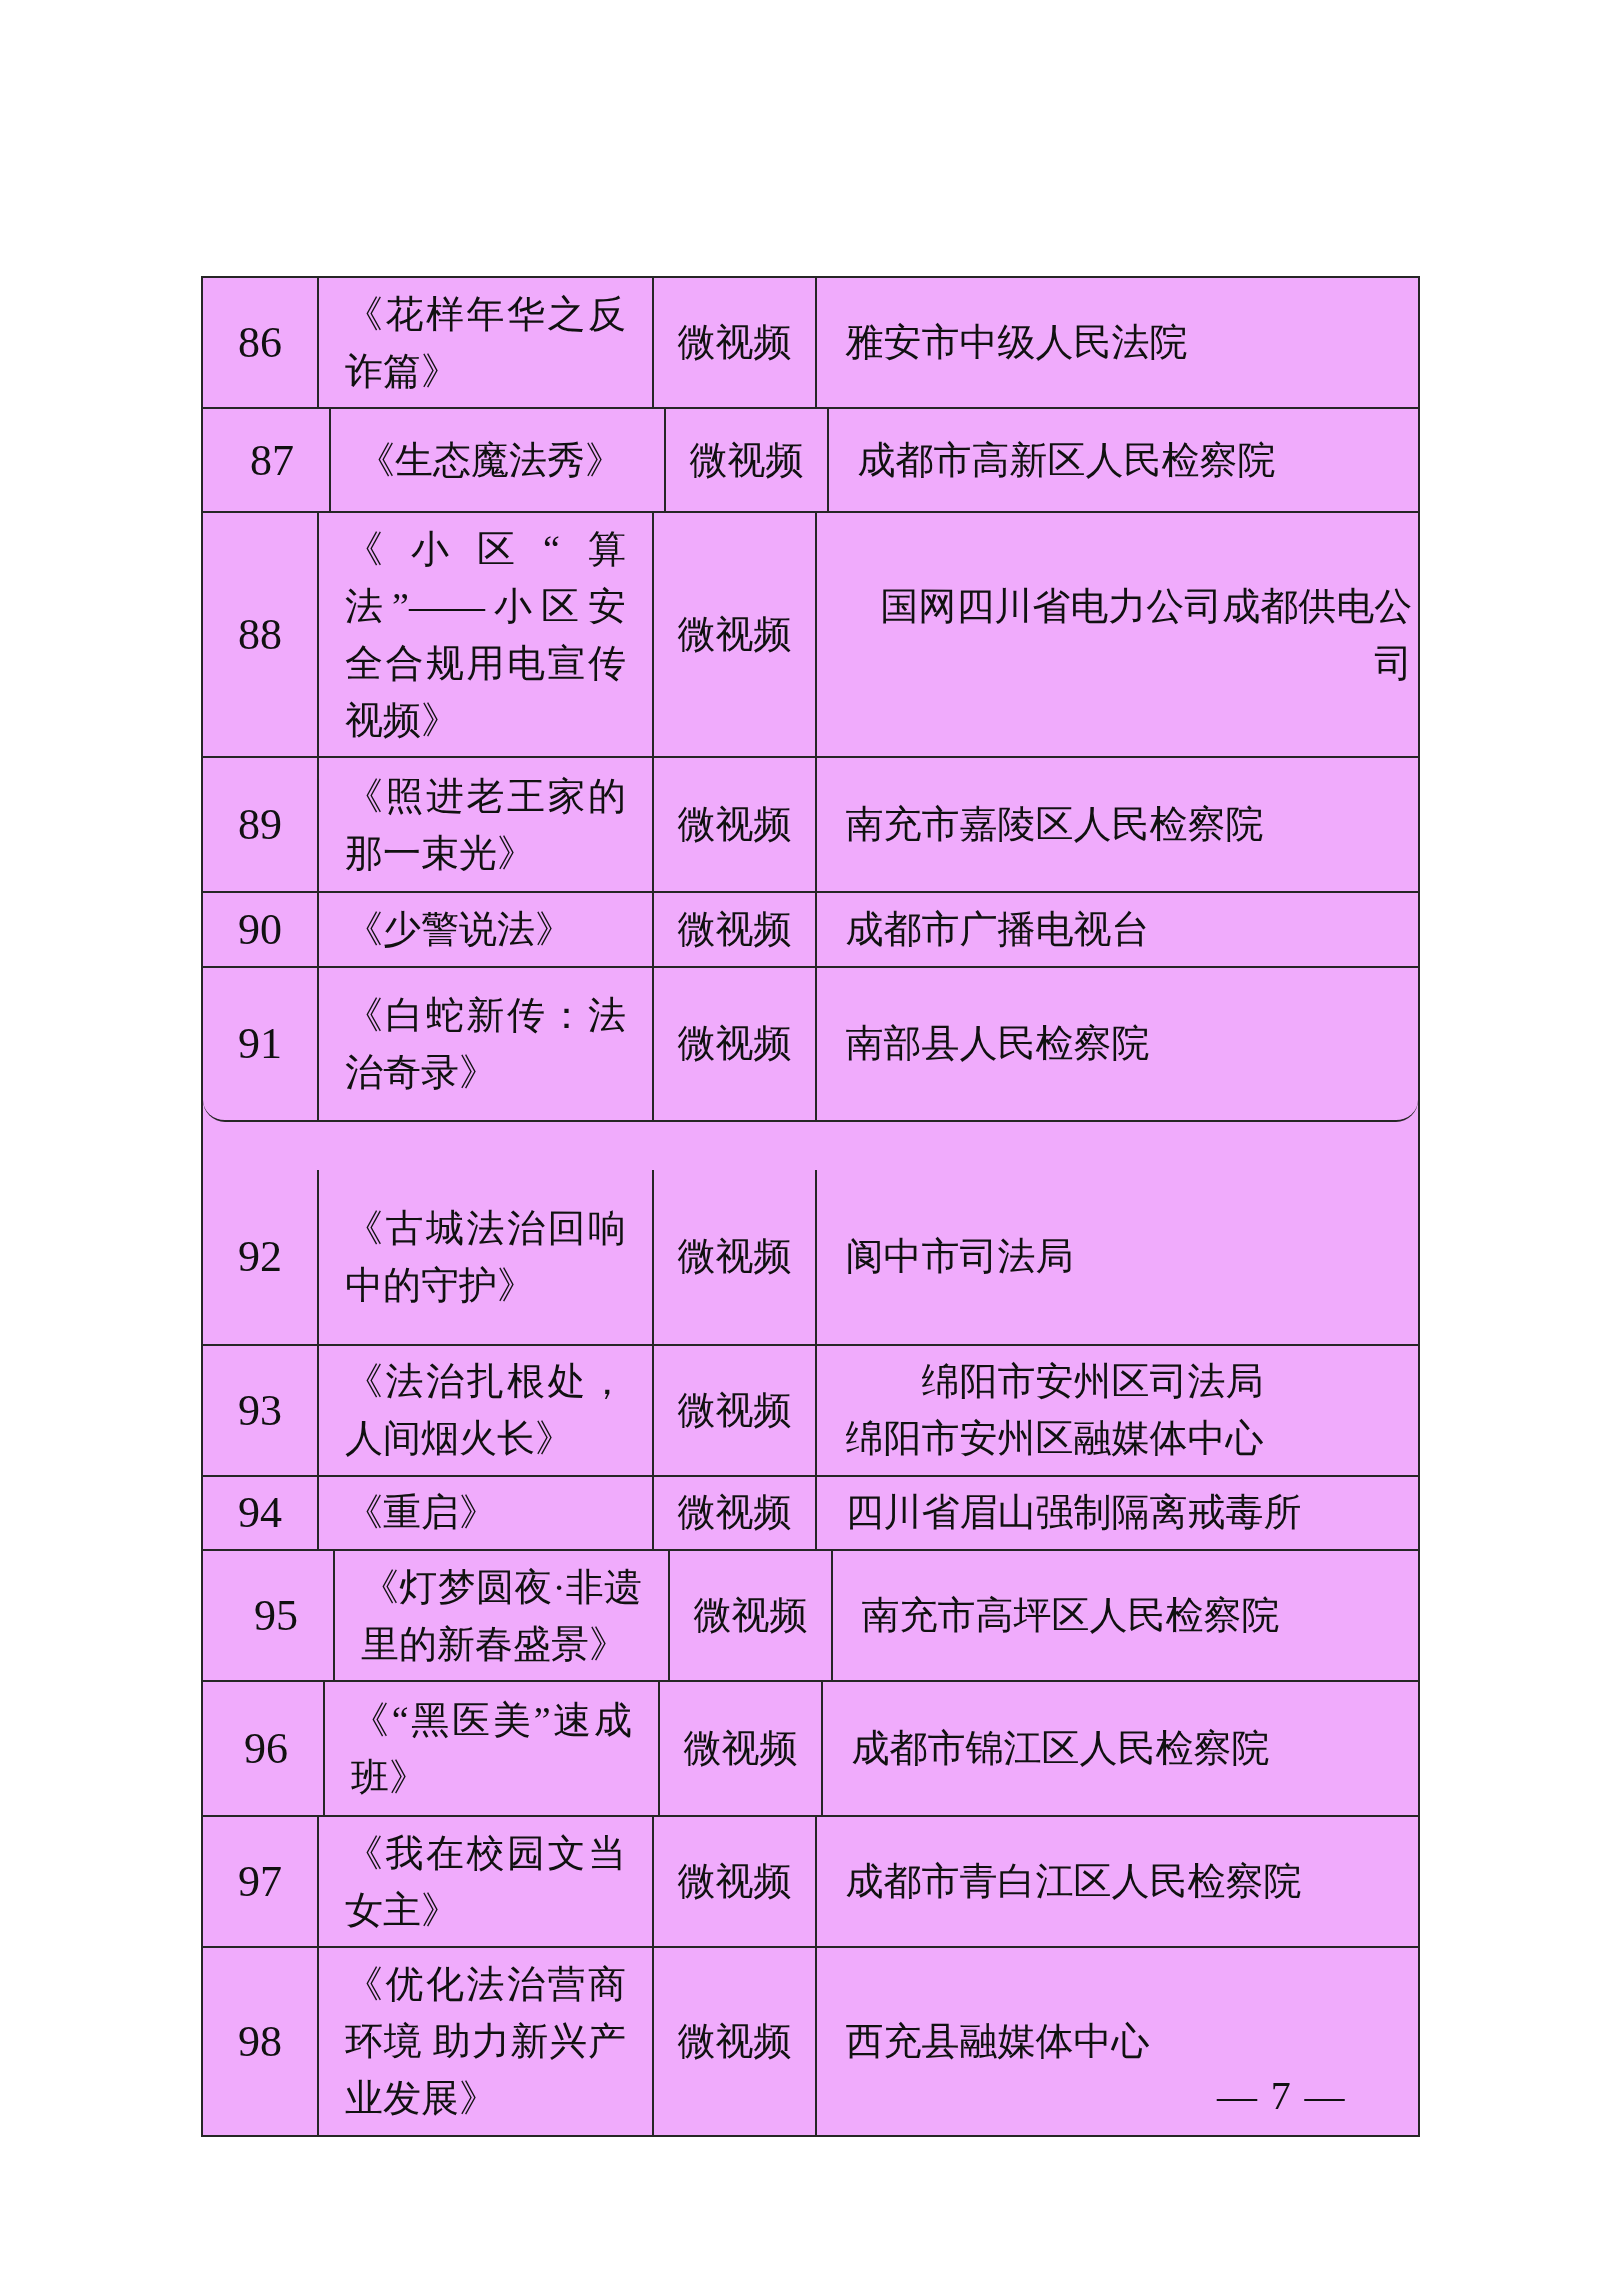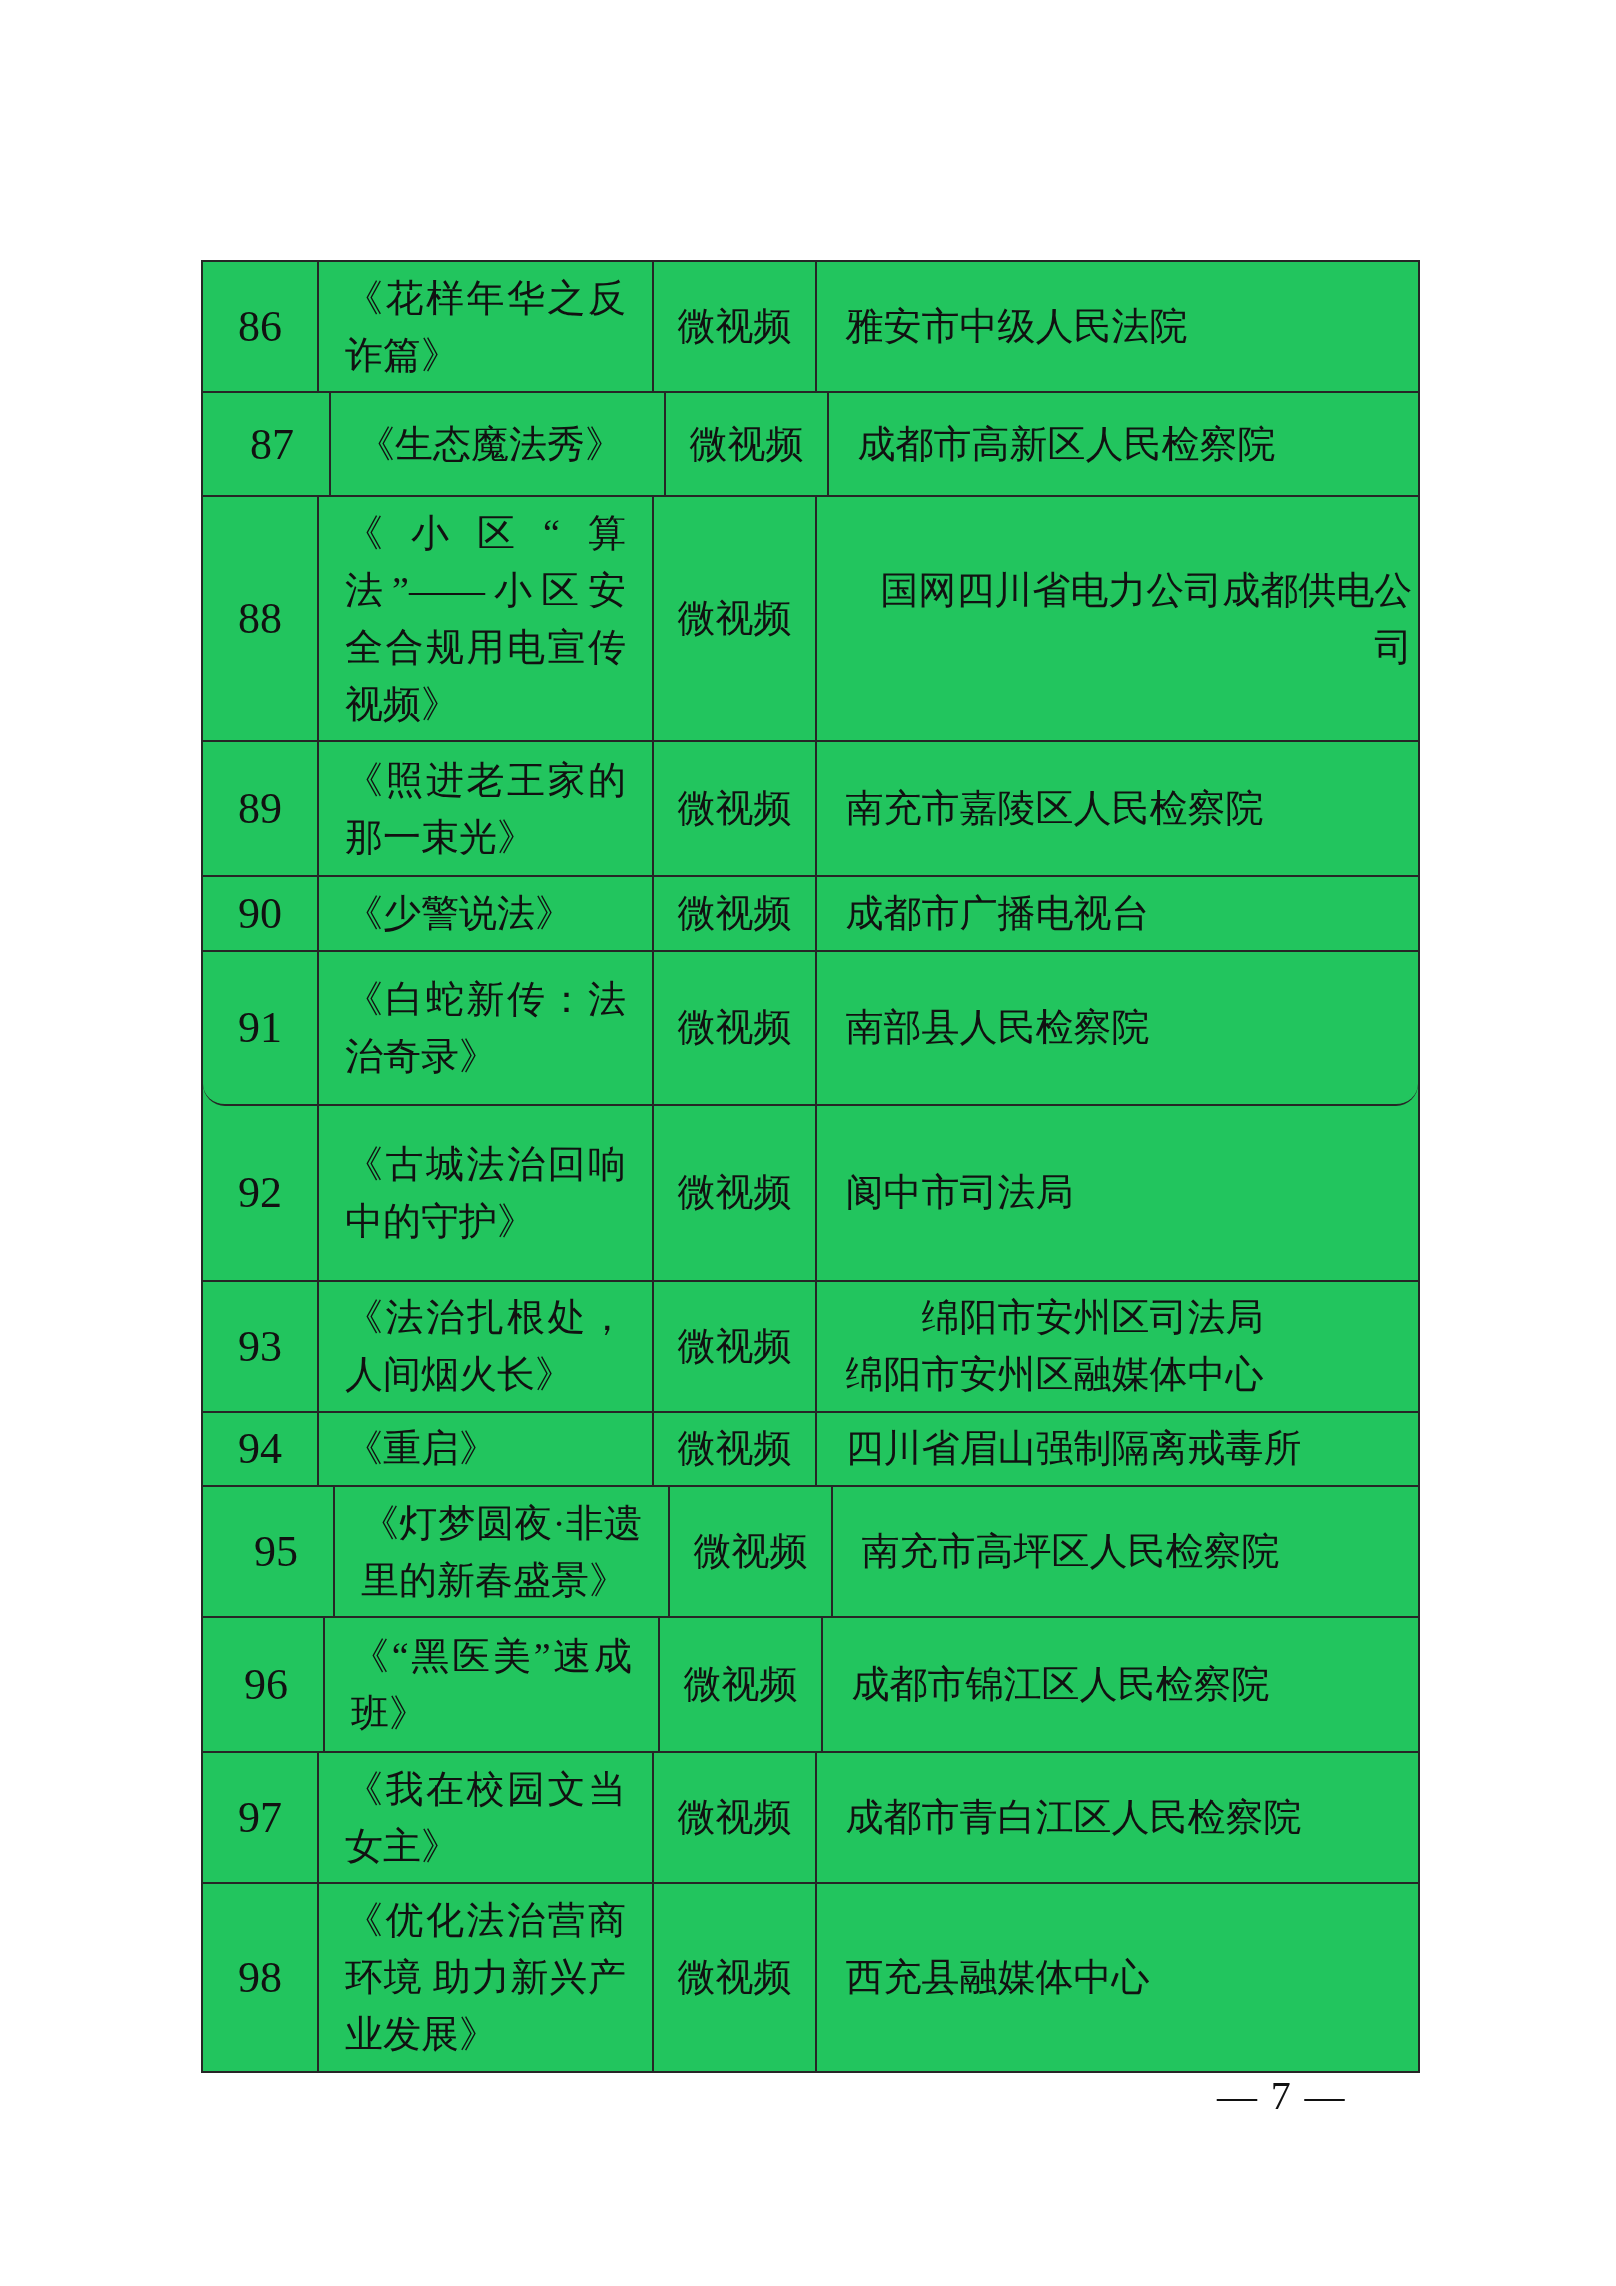--- a/index.html
+++ b/index.html
@@ -10,25 +10,25 @@
   body {
     width: 1617px;
     height: 2286px;
     position: relative;
     font-family: "Liberation Serif", "DejaVu Serif", serif;
     color: #111111;
   }
   .doc-table {
     position: absolute;
     left: 201px;
-    top: 260px;
+    top: 276px;
     width: 1219px;
     border: 2.9px solid #262626;
     box-sizing: border-box;
-    background: #22c55e;
+    background: #f0abfc;
   }
   .t-row {
     display: grid;
     grid-template-columns: 116px 335px 163px 1fr;
     border-bottom: 2.4px solid #262626;
     box-sizing: border-box;
   }
   .t-row:last-child {
     border-bottom: none;
   }
@@ -64,21 +64,21 @@
     padding: 7.6px 5.7px 7.6px 28.5px;
     white-space: pre-line;
   }
   
   .h86 { min-height: 112px; }
   .h87 { min-height: 104px; padding-left: 12px; }
   .h88 { min-height: 224px; }
   .h89 { min-height: 135px; }
   .h90 { min-height: 72px; }
   .h91 { min-height: 154px; border-radius: 22px; }
-  .h92 { min-height: 176px; }
+  .h92 { min-height: 176px; margin-top: 48px; }
   .h93 { min-height: 122px; }
   .h94 { min-height: 72px; }
   .h95 { min-height: 110px; padding-left: 16px; }
   .h96 { min-height: 135px; padding-left: 6px; }
   .h97 { min-height: 116px; }
   .h98 { min-height: 182px; }
   .page-footer {
     position: absolute;
     left: 1217px;
     top: 2072px;

